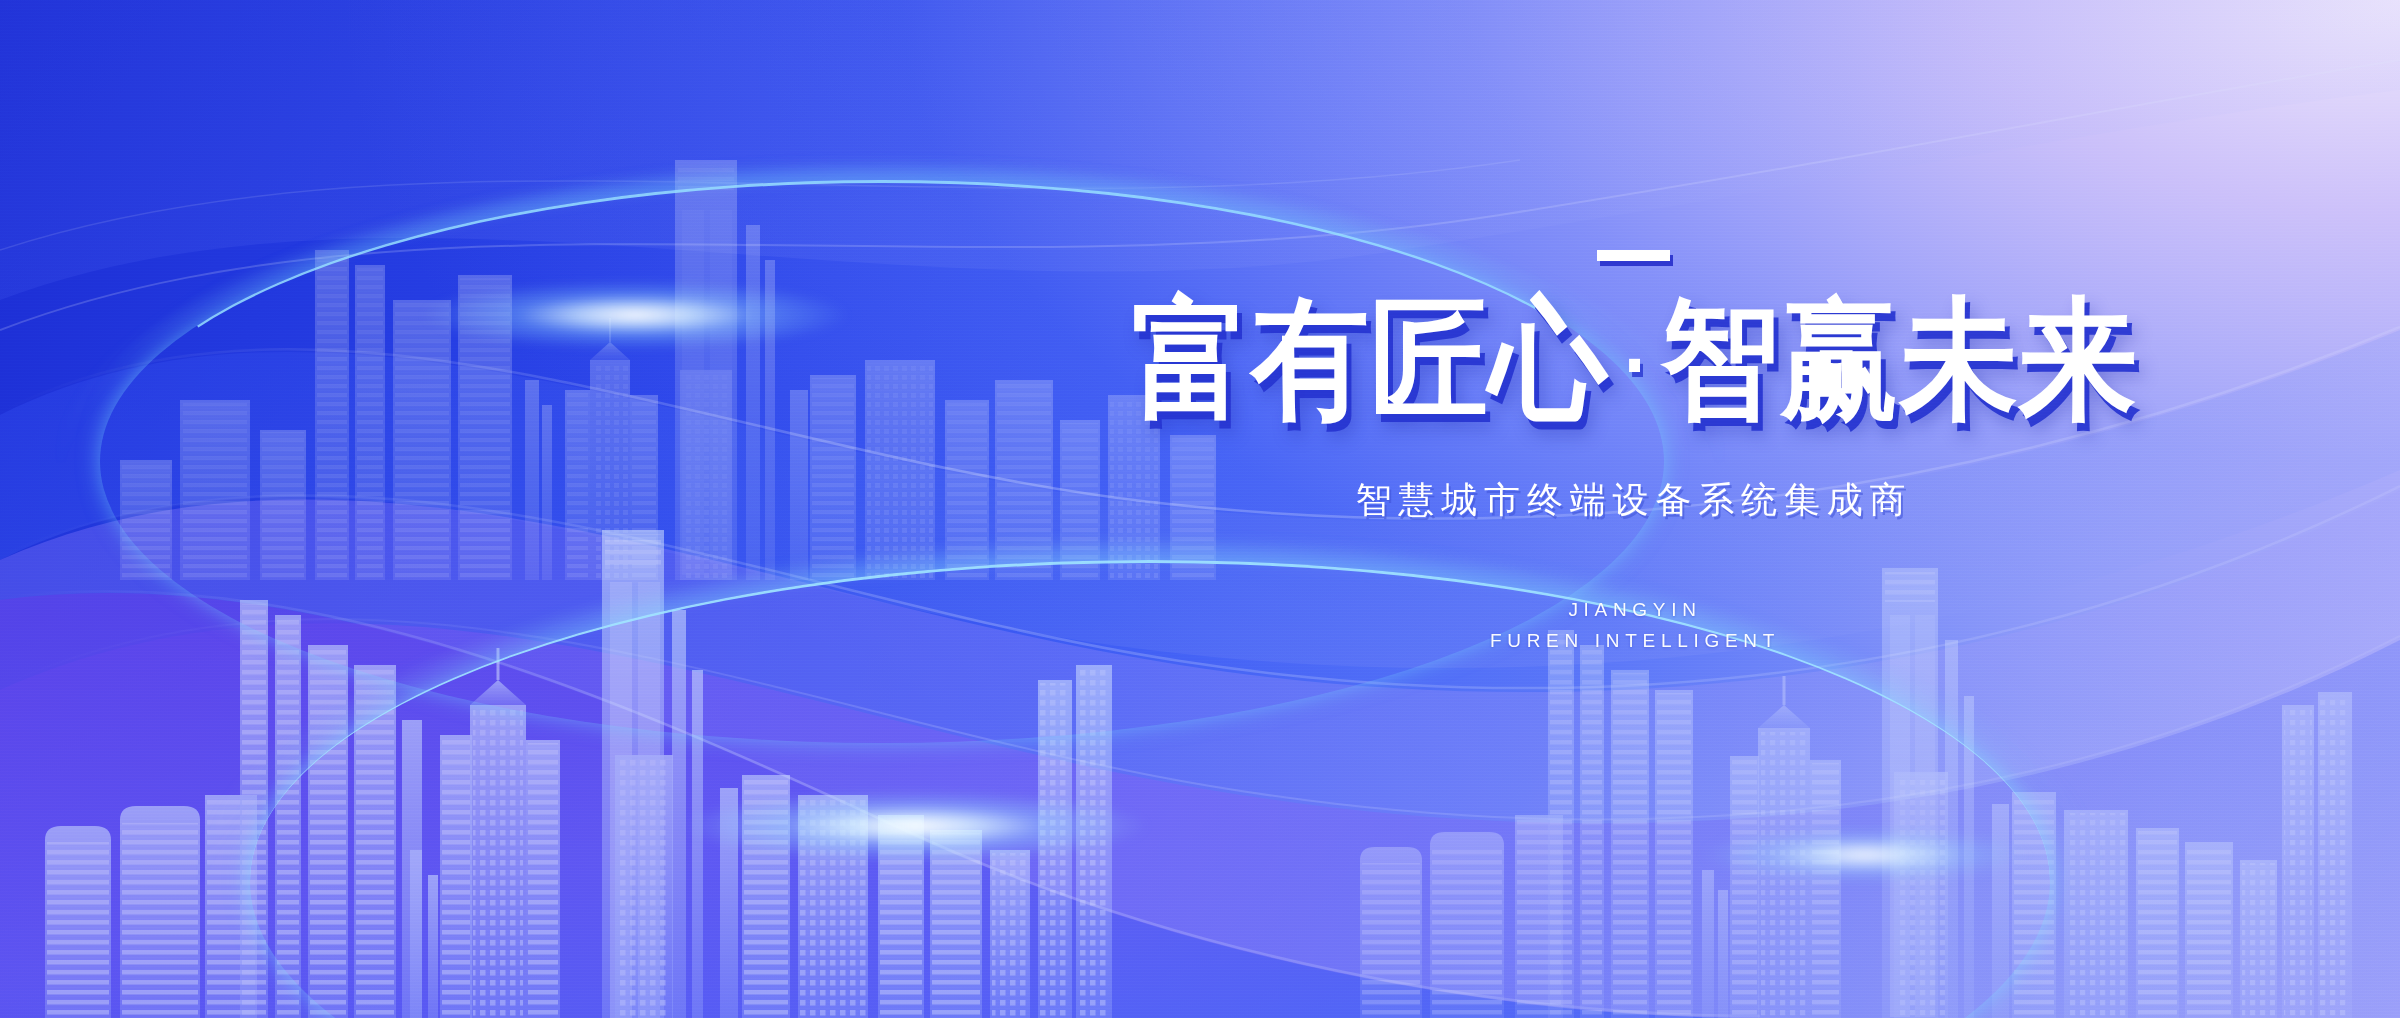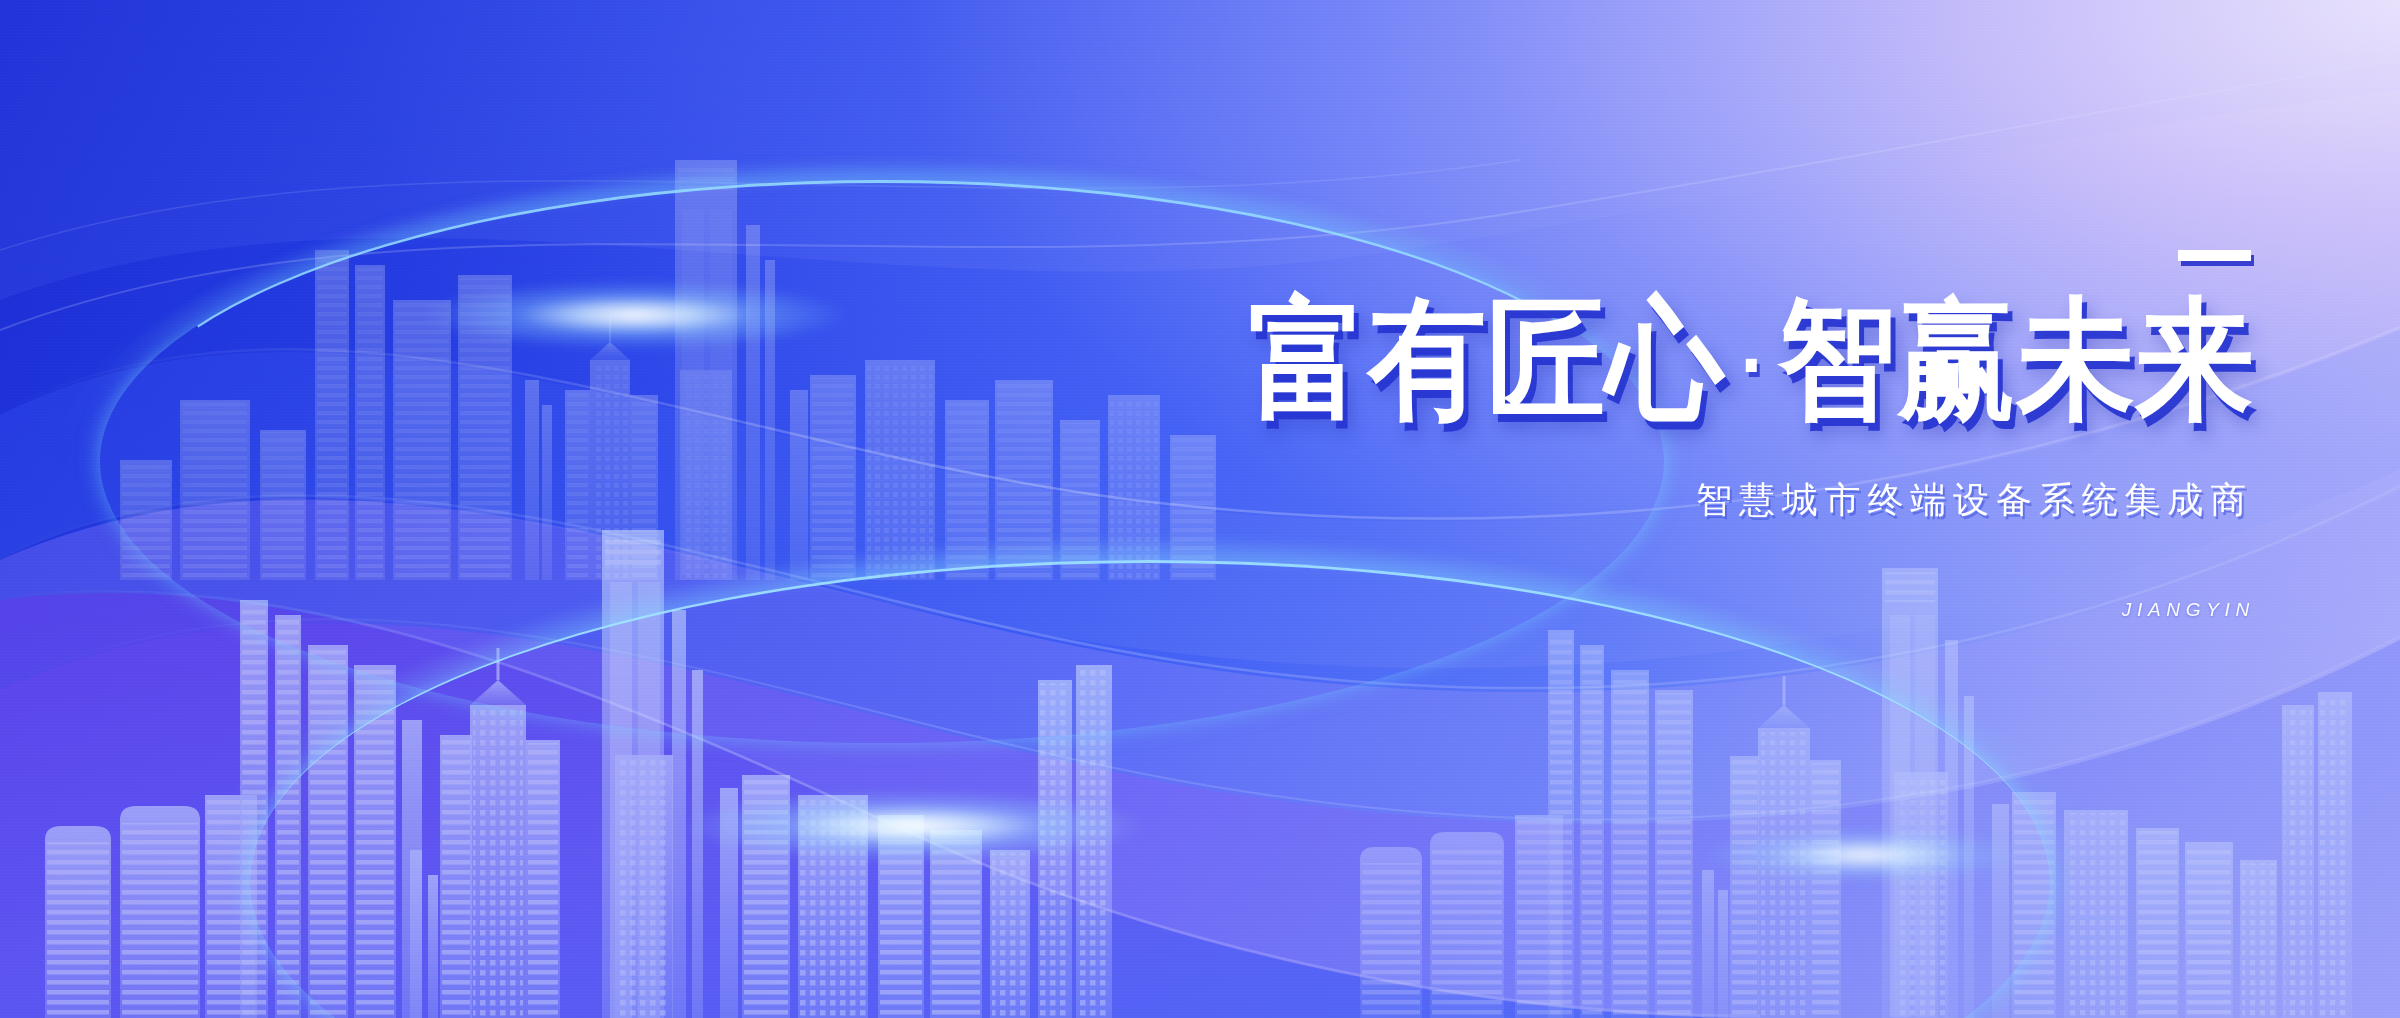--- a/index.html
+++ b/index.html
@@ -109,21 +109,21 @@
   .sky-top{ top:60px; left:110px; opacity:0.30; }
   .sky-low-left{ top:520px; left:-10px; opacity:0.62; }
   .sky-low-right{ top:560px; left:1330px; opacity:0.45; }
 
   
   .text-col{
     position:absolute;
     right:145px;
     top:250px;
     width:1240px;
-    text-align:right;
+    text-align:center;
   }
   .dash{
     display:inline-block;
     width:73px;
     height:11px;
     background:#ffffff;
     margin:0 4px 40px 0;
     box-shadow:3px 5px 0 rgba(32,40,200,0.85);
   }
   .headline{
@@ -161,21 +161,21 @@
   .company{
     margin-top:70px;
     font-size:19px;
     color:#ffffff;
     letter-spacing:0.30em;
     line-height:1.62;
     opacity:0.97;
     font-family:"Liberation Sans","DejaVu Sans",sans-serif;
     text-shadow:0 1px 3px rgba(30,45,170,0.35);
   }
-  .company div{white-space:nowrap;font-style:italic;}
+  .company div{white-space:nowrap;}
   .grain{
     position:absolute;inset:0;
     pointer-events:none;
     opacity:0.05;
     background-image:
       repeating-linear-gradient(0deg, rgba(255,255,255,0.5) 0 1px, transparent 1px 3px);
     mix-blend-mode:overlay;
   }
 </style>
 </head>
@@ -477,17 +477,18 @@
     <div class="dash"></div>
 
     <div class="headline">
       <span>富有匠心</span><span class="sep">·</span><span>智赢未来</span>
     </div>
 
     <div class="subtitle">智慧城市终端设备系统集成商</div>
 
     <div class="company">
       <div>JIANGYIN</div>
+      <div>FUREN INTELLIGENT</div>
     </div>
   </div>
 
   <div class="grain"></div>
 </div>
 
 </body></html>

